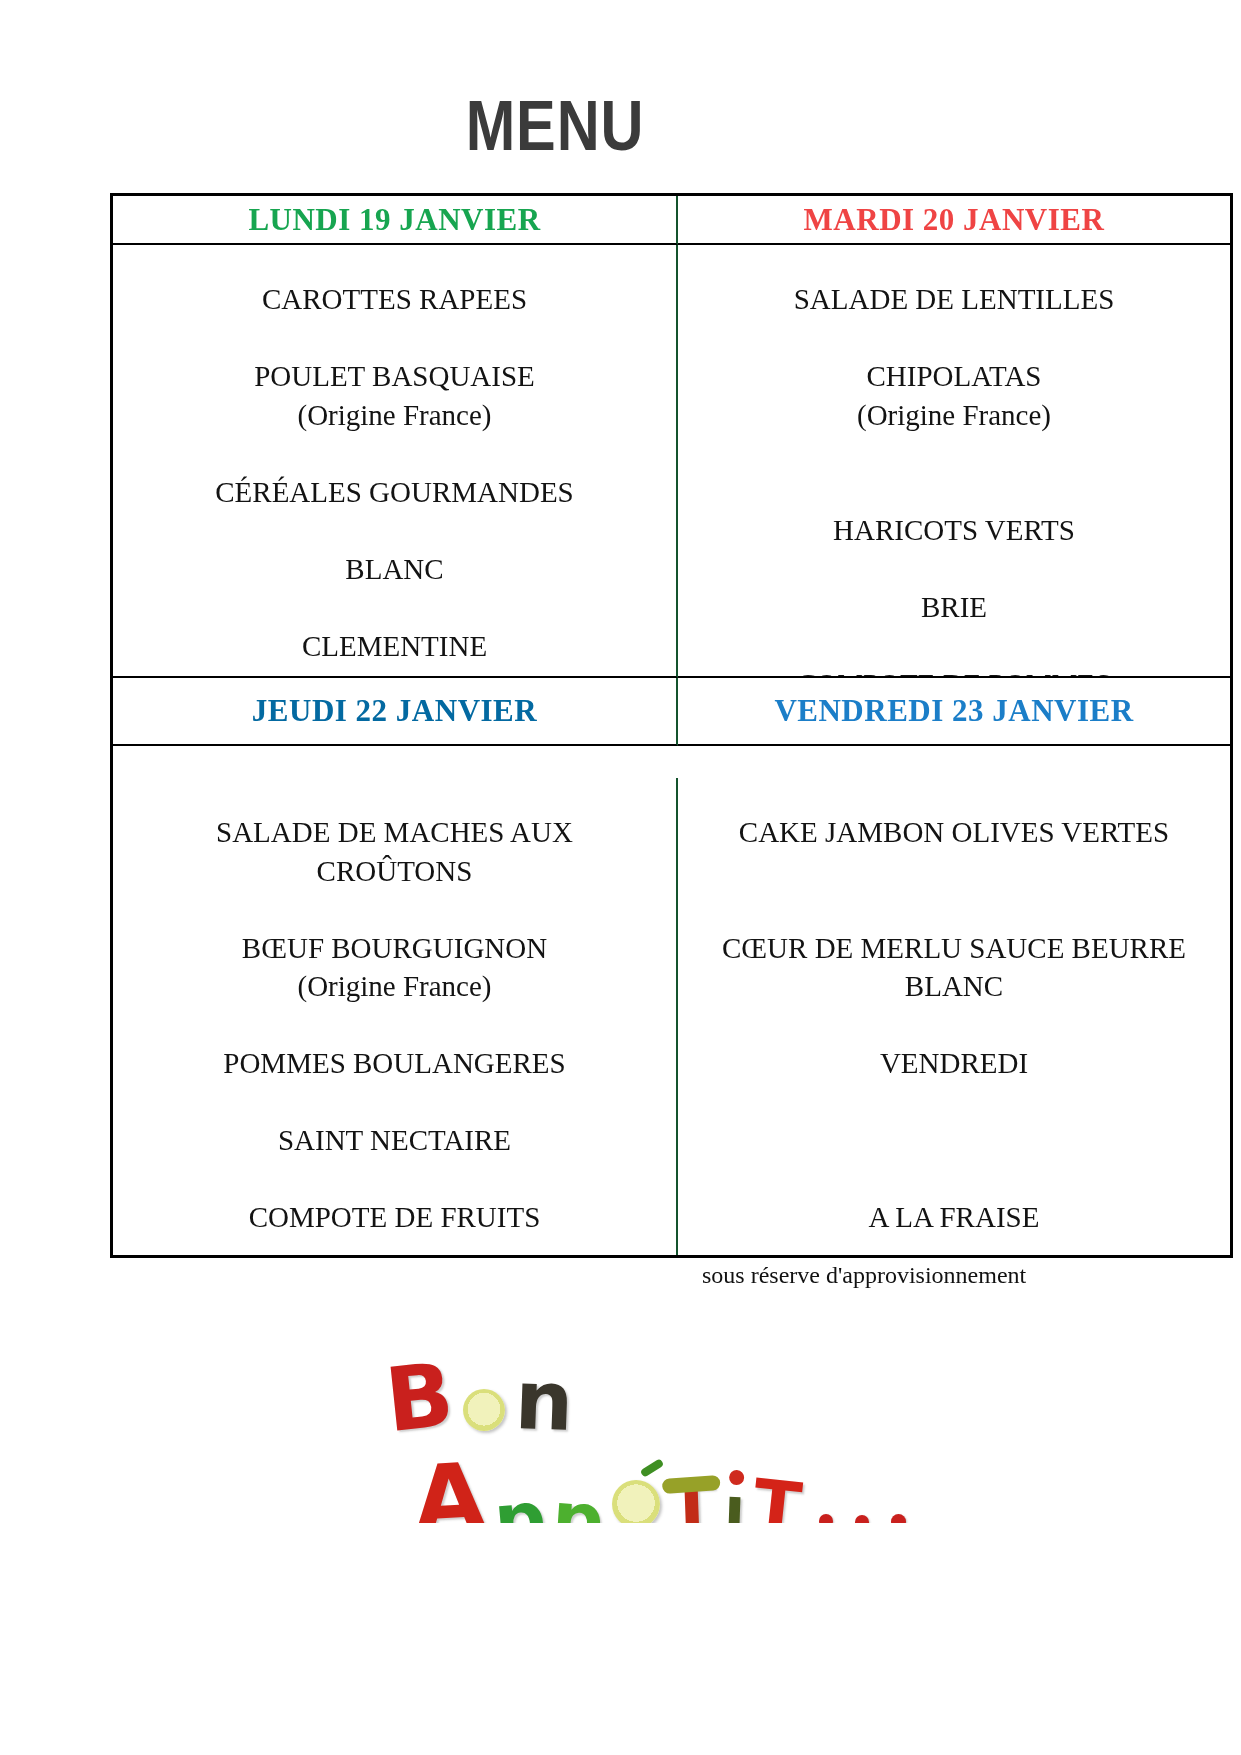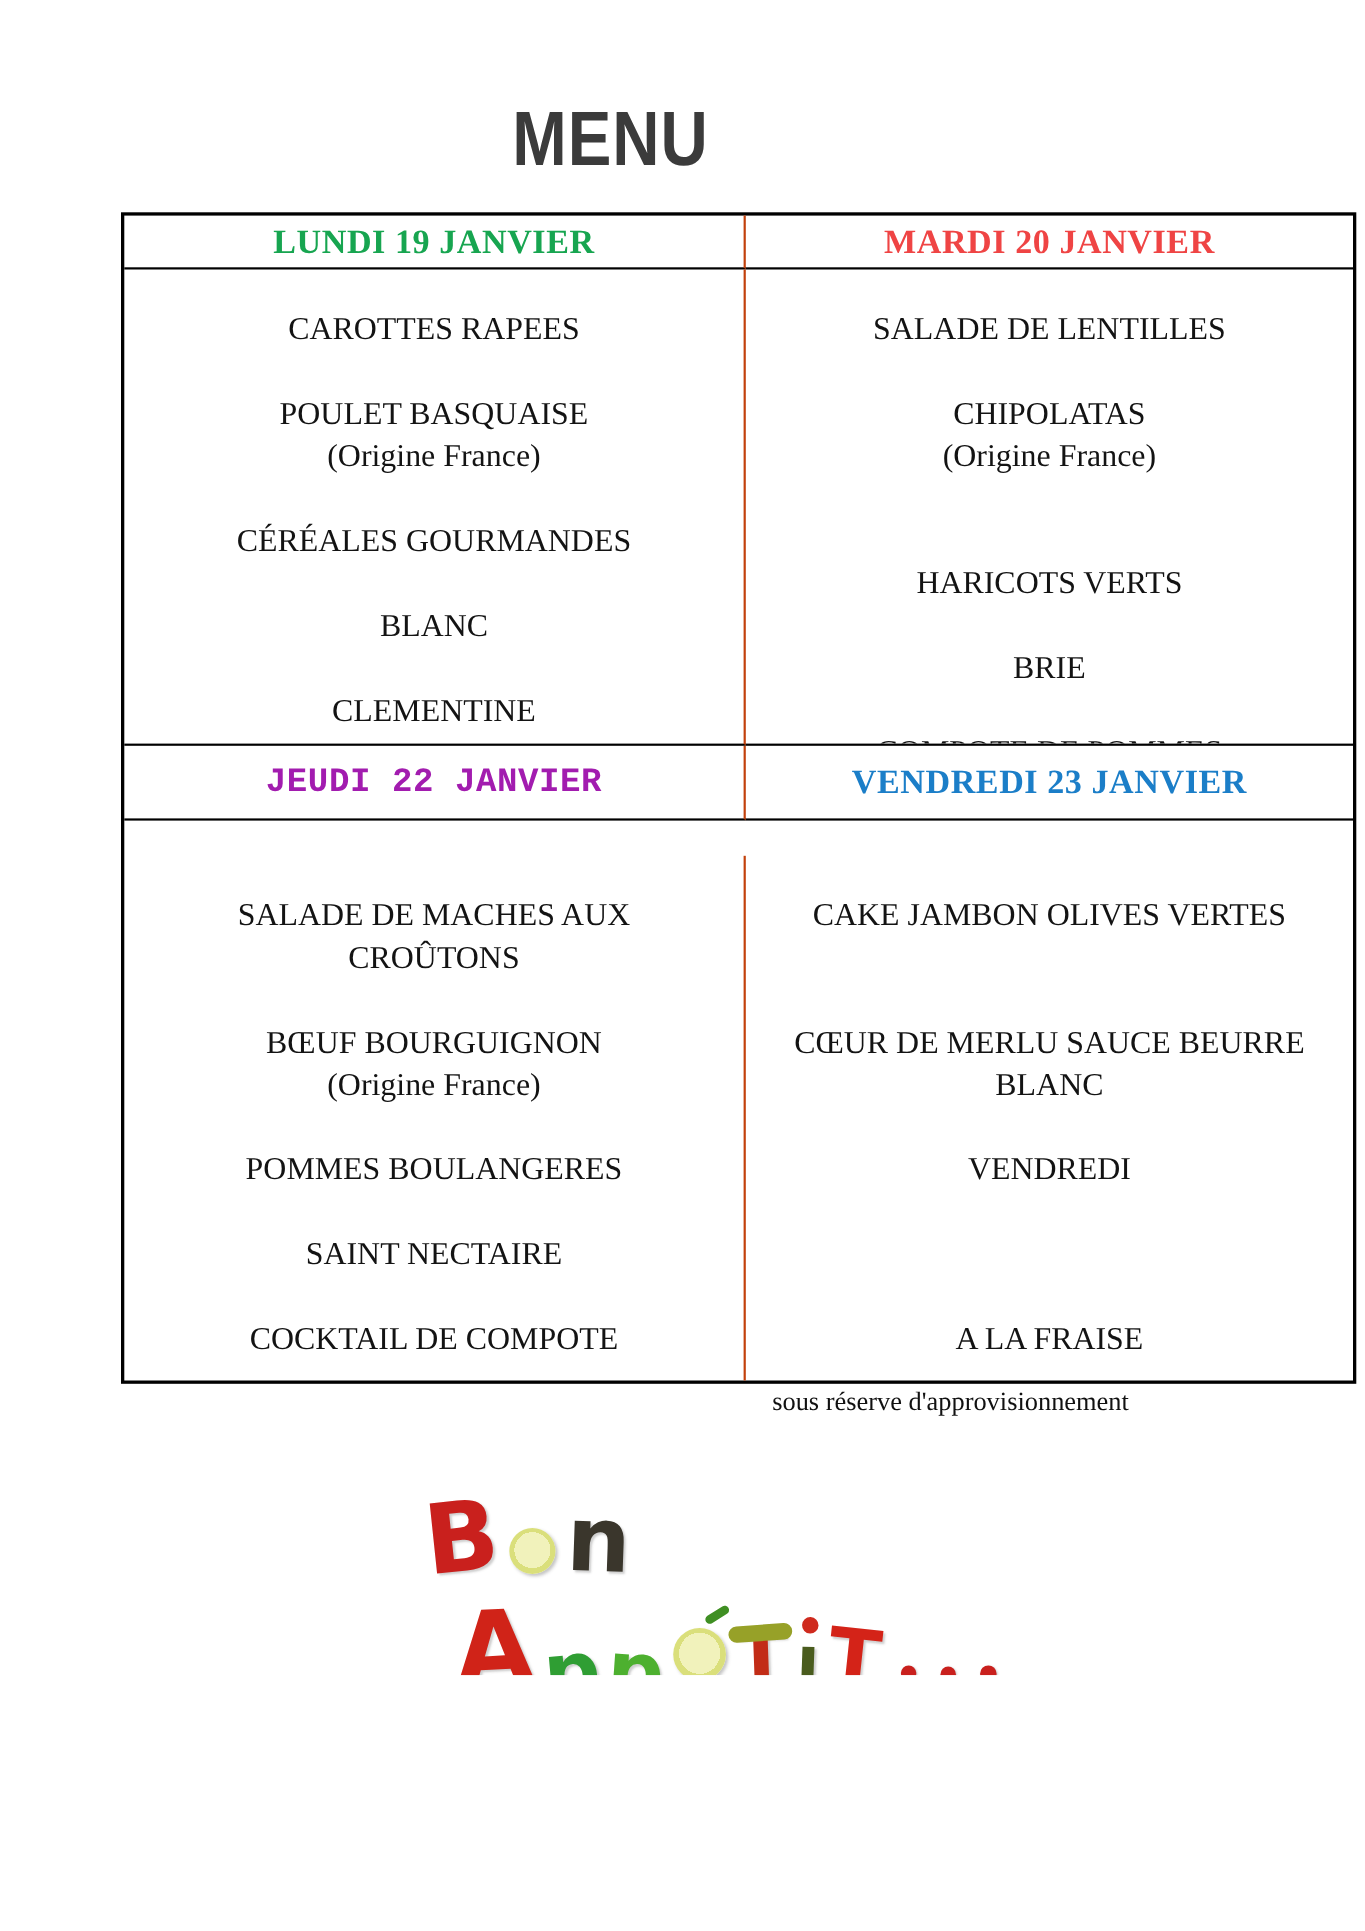--- a/index.html
+++ b/index.html
@@ -28,21 +28,21 @@
     left:110px;top:193px;
     width:1123px;height:1065px;
     box-sizing:border-box;
     border:3px solid #000;
     display:grid;
     grid-template-columns:565px 1fr;
     grid-template-rows:49px 433px 68px auto;
   }
   .cell{
     box-sizing:border-box;
-    border-right:2px solid #c2410c;
+    border-right:2px solid #14532d;
     border-bottom:2px solid #000;
     overflow:hidden;
   }
   .cell:nth-child(2n){border-right:none;}
   .cell:nth-child(n+7){border-bottom:none;margin-top:32px;}
   .cell.header{
     display:flex;align-items:center;justify-content:center;
     font-weight:bold;
     font-size:31px;
     letter-spacing:0.5px;
@@ -145,35 +145,35 @@
         <div class="line">(Origine France)</div>
         <div class="line">&nbsp;</div>
         <div class="line">&nbsp;</div>
         <div class="line">HARICOTS VERTS</div>
         <div class="line">&nbsp;</div>
         <div class="line">BRIE</div>
         <div class="line">&nbsp;</div>
         <div class="line">COMPOTE DE POMMES</div>
       </div>
 
-    <div class="cell header" style="color: #a21caf; font-family: Liberation Mono, monospace;">JEUDI 22 JANVIER</div>
+    <div class="cell header" style="color: #0369a1;">JEUDI 22 JANVIER</div>
     <div class="cell header" style="color: rgb(27, 126, 200);">VENDREDI 23 JANVIER</div>
 
     <div class="cell body">
         <div class="line">SALADE DE MACHES AUX</div>
         <div class="line">CROÛTONS</div>
         <div class="line">&nbsp;</div>
         <div class="line">BŒUF BOURGUIGNON</div>
         <div class="line">(Origine France)</div>
         <div class="line">&nbsp;</div>
         <div class="line">POMMES BOULANGERES</div>
         <div class="line">&nbsp;</div>
         <div class="line">SAINT NECTAIRE</div>
         <div class="line">&nbsp;</div>
-        <div class="line">COCKTAIL DE COMPOTE</div>
+        <div class="line">COMPOTE DE FRUITS</div>
       </div>
     <div class="cell body">
         <div class="line">CAKE JAMBON OLIVES VERTES</div>
         <div class="line">&nbsp;</div>
         <div class="line">&nbsp;</div>
         <div class="line">CŒUR DE MERLU SAUCE BEURRE</div>
         <div class="line">BLANC</div>
         <div class="line">&nbsp;</div>
         <div class="line">VENDREDI</div>
         <div class="line">&nbsp;</div>

